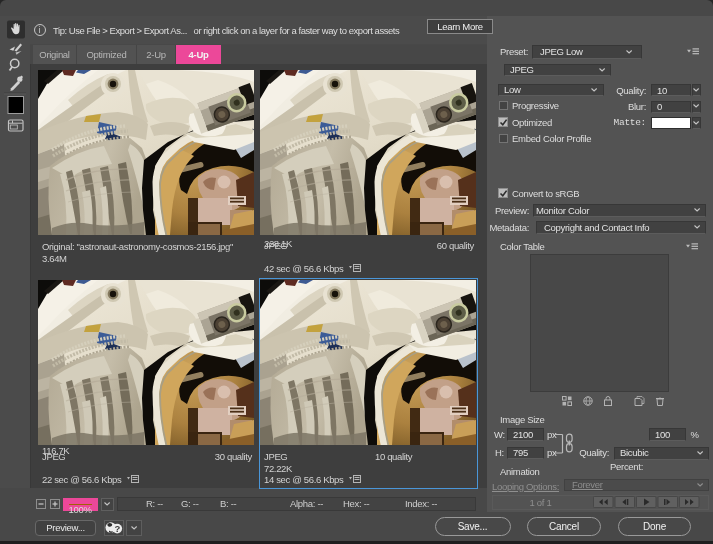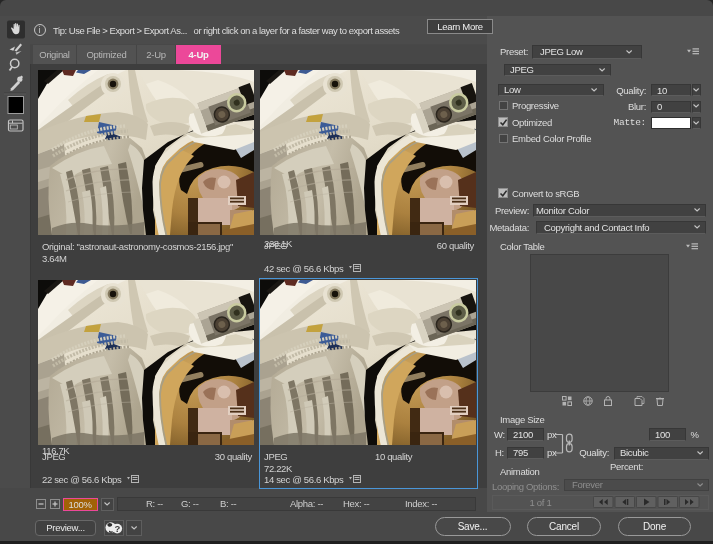--- a/index.html
+++ b/index.html
@@ -17,21 +17,21 @@
   
   #tabstrip{left:30px;top:45px;width:457px;height:19px;background:#474747;}
   .tab{position:absolute;top:0;height:19px;line-height:19px;text-align:center;font-size:9.5px;letter-spacing:-0.3px;color:#b7b7b7;background:#525252;border-right:1px solid #454545;box-sizing:border-box;}
   
   #content{left:30px;top:64px;width:457px;height:424px;background:#3e3e3e;border-left:1px solid #383838;box-sizing:border-box;}
   .cap{position:absolute;font-size:9.5px;letter-spacing:-0.35px;color:#d3d3d3;white-space:pre;}
   
   #panel{left:487px;top:16px;width:226px;height:496px;background:#535353;}
   .lbl{position:absolute;font-size:9.5px;letter-spacing:-0.3px;color:#dedede;white-space:pre;}
   .lblr{position:absolute;font-size:9.5px;letter-spacing:-0.3px;color:#dedede;text-align:right;white-space:pre;}
-  .dis{color:#8f8f8f;}
+  .dis{color:#8f8f8f;text-decoration:underline;}
   .field{position:absolute;background:#414141;border:1px solid #373737;border-bottom-color:#5c5c5c;box-sizing:border-box;}
   .ftext{position:absolute;font-size:9.5px;letter-spacing:-0.3px;color:#e2e2e2;white-space:pre;}
   .cb{position:absolute;width:9px;height:9px;box-sizing:border-box;border:1px solid #747474;background:#434343;}
   .cbc{position:absolute;width:10px;height:10px;box-sizing:border-box;background:#bdbdbd;border:1px solid #8e8e8e;}
   
   #statusbar{left:0;top:488px;width:487px;height:24px;background:#484848;}
   #bottombar{left:0;top:512px;width:713px;height:29px;background:#484848;}
   #bottomedge{left:0;top:541px;width:713px;height:3px;background:#1f1f1f;}
   .pill{position:absolute;height:19px;border:1px solid #999999;border-radius:10.5px;box-sizing:border-box;text-align:center;font-size:10px;letter-spacing:-0.2px;color:#f1f1f1;line-height:17px;}
 </style>
@@ -420,21 +420,21 @@
       <path d="M92 3 L95.7 6 L92 9 Z M97 3 L100.7 6 L97 9 Z" fill="#2a2a2a"></path>
   </svg>
 
   <svg class="abs" style="left:36px;top:499px;" width="25" height="10" viewBox="0 0 25 10">
     <rect x="0.5" y="0.5" width="9" height="9" fill="none" stroke="#8e8e8e"></rect>
     <line x1="2.5" y1="5" x2="7.5" y2="5" stroke="#c9c9c9" stroke-width="1.2"></line>
     <rect x="14.5" y="0.5" width="9" height="9" fill="none" stroke="#8e8e8e"></rect>
     <line x1="16.5" y1="5" x2="21.5" y2="5" stroke="#c9c9c9" stroke-width="1.2"></line>
     <line x1="19" y1="2.5" x2="19" y2="7.5" stroke="#c9c9c9" stroke-width="1.2"></line>
   </svg>
-  <div class="abs" style="left:62.5px;top:497.5px;width:35px;height:13px;background:#a16207;border:1px solid #ec4899;box-sizing:border-box;text-align:center;font-size:9.5px;letter-spacing:-0.3px;line-height:11px;color:#dcdcdc;">100%</div>
+  <div class="abs" style="left:62.5px;top:497.5px;width:35px;height:13px;background:#a16207;border:6px solid #ec4899;box-sizing:border-box;text-align:center;font-size:9.5px;letter-spacing:-0.3px;line-height:11px;color:#dcdcdc;">100%</div>
   <div class="abs" style="left:101px;top:497.5px;width:13px;height:13px;background:#434343;border:1px solid #5f5f5f;box-sizing:border-box;"></div>
   <svg class="abs" style="left:103.5px;top:501.5px;" width="8" height="5">
       <use href="#chv"></use>
     </svg>
   <div class="abs" style="left:117px;top:496.5px;width:359px;height:14px;background:#434343;border:1px solid #393939;box-sizing:border-box;"></div>
   <div class="abs" style="left:146px;top:498px;font-size:9.5px;letter-spacing:-0.3px;color:#cfcfcf;white-space:pre;">R: --</div>
   <div class="abs" style="left:181px;top:498px;font-size:9.5px;letter-spacing:-0.3px;color:#cfcfcf;white-space:pre;">G: --</div>
   <div class="abs" style="left:220px;top:498px;font-size:9.5px;letter-spacing:-0.3px;color:#cfcfcf;white-space:pre;">B: --</div>
   <div class="abs" style="left:290px;top:498px;font-size:9.5px;letter-spacing:-0.3px;color:#cfcfcf;white-space:pre;">Alpha: --</div>
   <div class="abs" style="left:343px;top:498px;font-size:9.5px;letter-spacing:-0.3px;color:#cfcfcf;white-space:pre;">Hex: --</div>

